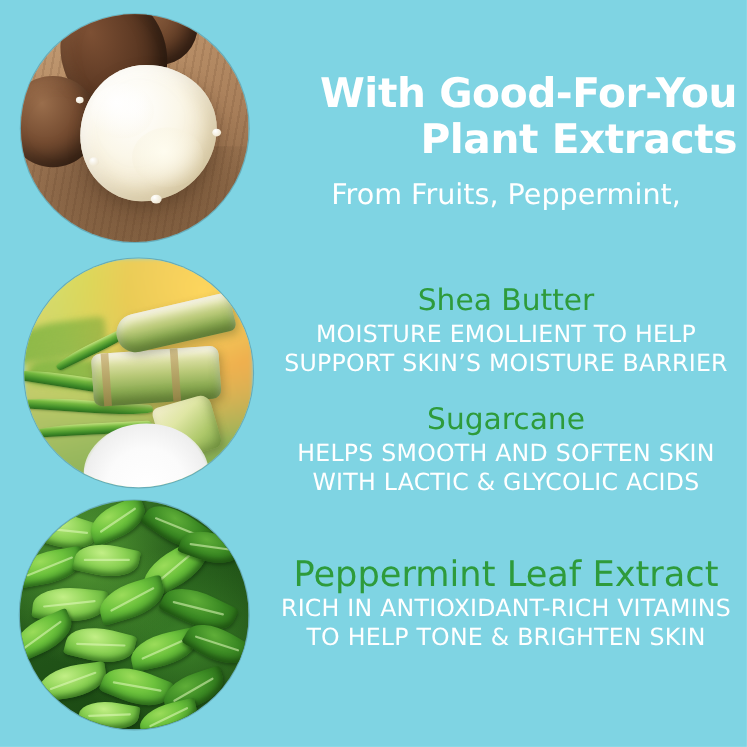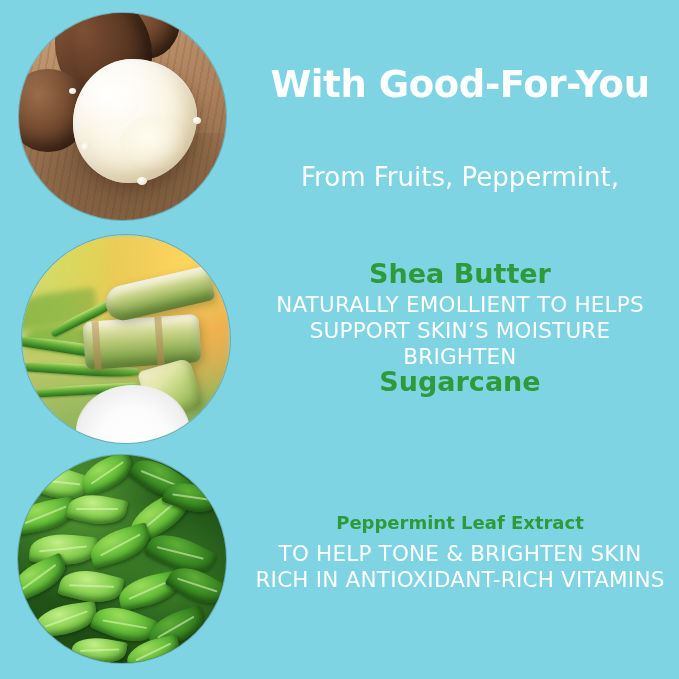--- a/index.html
+++ b/index.html
@@ -139,54 +139,54 @@
   
   #text-col {
     position: absolute;
     left: 250px;
     top: 0;
     width: 420px;
     height: 679px;
   }
   .headline {
     position:absolute; left:0; width:100%;
-    text-align:center; color:#ffffff;
+    text-align:right; color:#ffffff;
     font-weight: 700;
     font-size: 37px;
     line-height: 42px;
     letter-spacing: -0.4px;
     top: 64px;
   }
   .subhead {
     position:absolute; left:0; width:100%;
     text-align:center; color:#ffffff;
     font-weight: 400;
     font-size: 26px;
     line-height: 33px;
     top: 161px;
   }
   .block { position:absolute; left:0; width:100%; text-align:center; }
   .block-title {
     color:#2E9B3B;
-    font-weight: 700;
+    font-weight: 400;
     font-size: 27px;
     line-height: 31px;
     margin: 0 0 3px 0;
   }
   .block-body {
     color:#ffffff;
     font-weight: 400;
     font-size: 21.5px;
     line-height: 26px;
     letter-spacing: 0.2px;
   }
   #block-shea { top: 258px; }
   #block-sugar { top: 366px; }
   #block-mint { top: 507px; }
-  #block-mint .block-title { font-size: 18px; }
+  #block-mint .block-title { font-size: 32px; }
   .line { display:block; }
 </style>
 </head>
 <body>
 
 <div id="page">
 
   <div class="photo" id="photo-shea">
     <div class="layer shea-wood"></div>
     <div class="shea-wood-shadow"></div>
@@ -239,40 +239,45 @@
     <div class="mleaf" style="left:36%;top:74%;width:30%;height:15%;transform:rotate(22deg);"></div>
     <div class="mleaf dk" style="left:62%;top:76%;width:28%;height:14%;transform:rotate(-18deg);"></div>
     <div class="mleaf lt" style="left:26%;top:88%;width:26%;height:12%;transform:rotate(10deg);"></div>
     <div class="mleaf" style="left:52%;top:89%;width:26%;height:12%;transform:rotate(-14deg);"></div>
   </div>
 
   <div id="text-col">
 
     <div class="headline">
       <span class="line">With Good-For-You</span>
+      <span class="line">Plant Extracts</span>
     </div>
 
     <div class="subhead">
       <span class="line">From Fruits, Peppermint,</span>
     </div>
 
     <div class="block" id="block-shea">
       <div class="block-title">Shea Butter</div>
       <div class="block-body">
-        <span class="line">NATURALLY EMOLLIENT TO HELPS</span>
-        <span class="line">SUPPORT SKIN’S MOISTURE BRIGHTEN</span>
+        <span class="line">MOISTURE EMOLLIENT TO HELP</span>
+        <span class="line">SUPPORT SKIN’S MOISTURE BARRIER</span>
       </div>
     </div>
 
     <div class="block" id="block-sugar">
       <div class="block-title">Sugarcane</div>
+      <div class="block-body">
+        <span class="line">HELPS SMOOTH AND SOFTEN SKIN</span>
+        <span class="line">WITH LACTIC &amp; GLYCOLIC ACIDS</span>
+      </div>
     </div>
 
     <div class="block" id="block-mint">
       <div class="block-title">Peppermint Leaf Extract</div>
       <div class="block-body">
+        <span class="line">RICH IN ANTIOXIDANT-RICH VITAMINS</span>
         <span class="line">TO HELP TONE &amp; BRIGHTEN SKIN</span>
-        <span class="line">RICH IN ANTIOXIDANT-RICH VITAMINS</span>
       </div>
     </div>
 
   </div>
 </div>
 
 </body></html>

